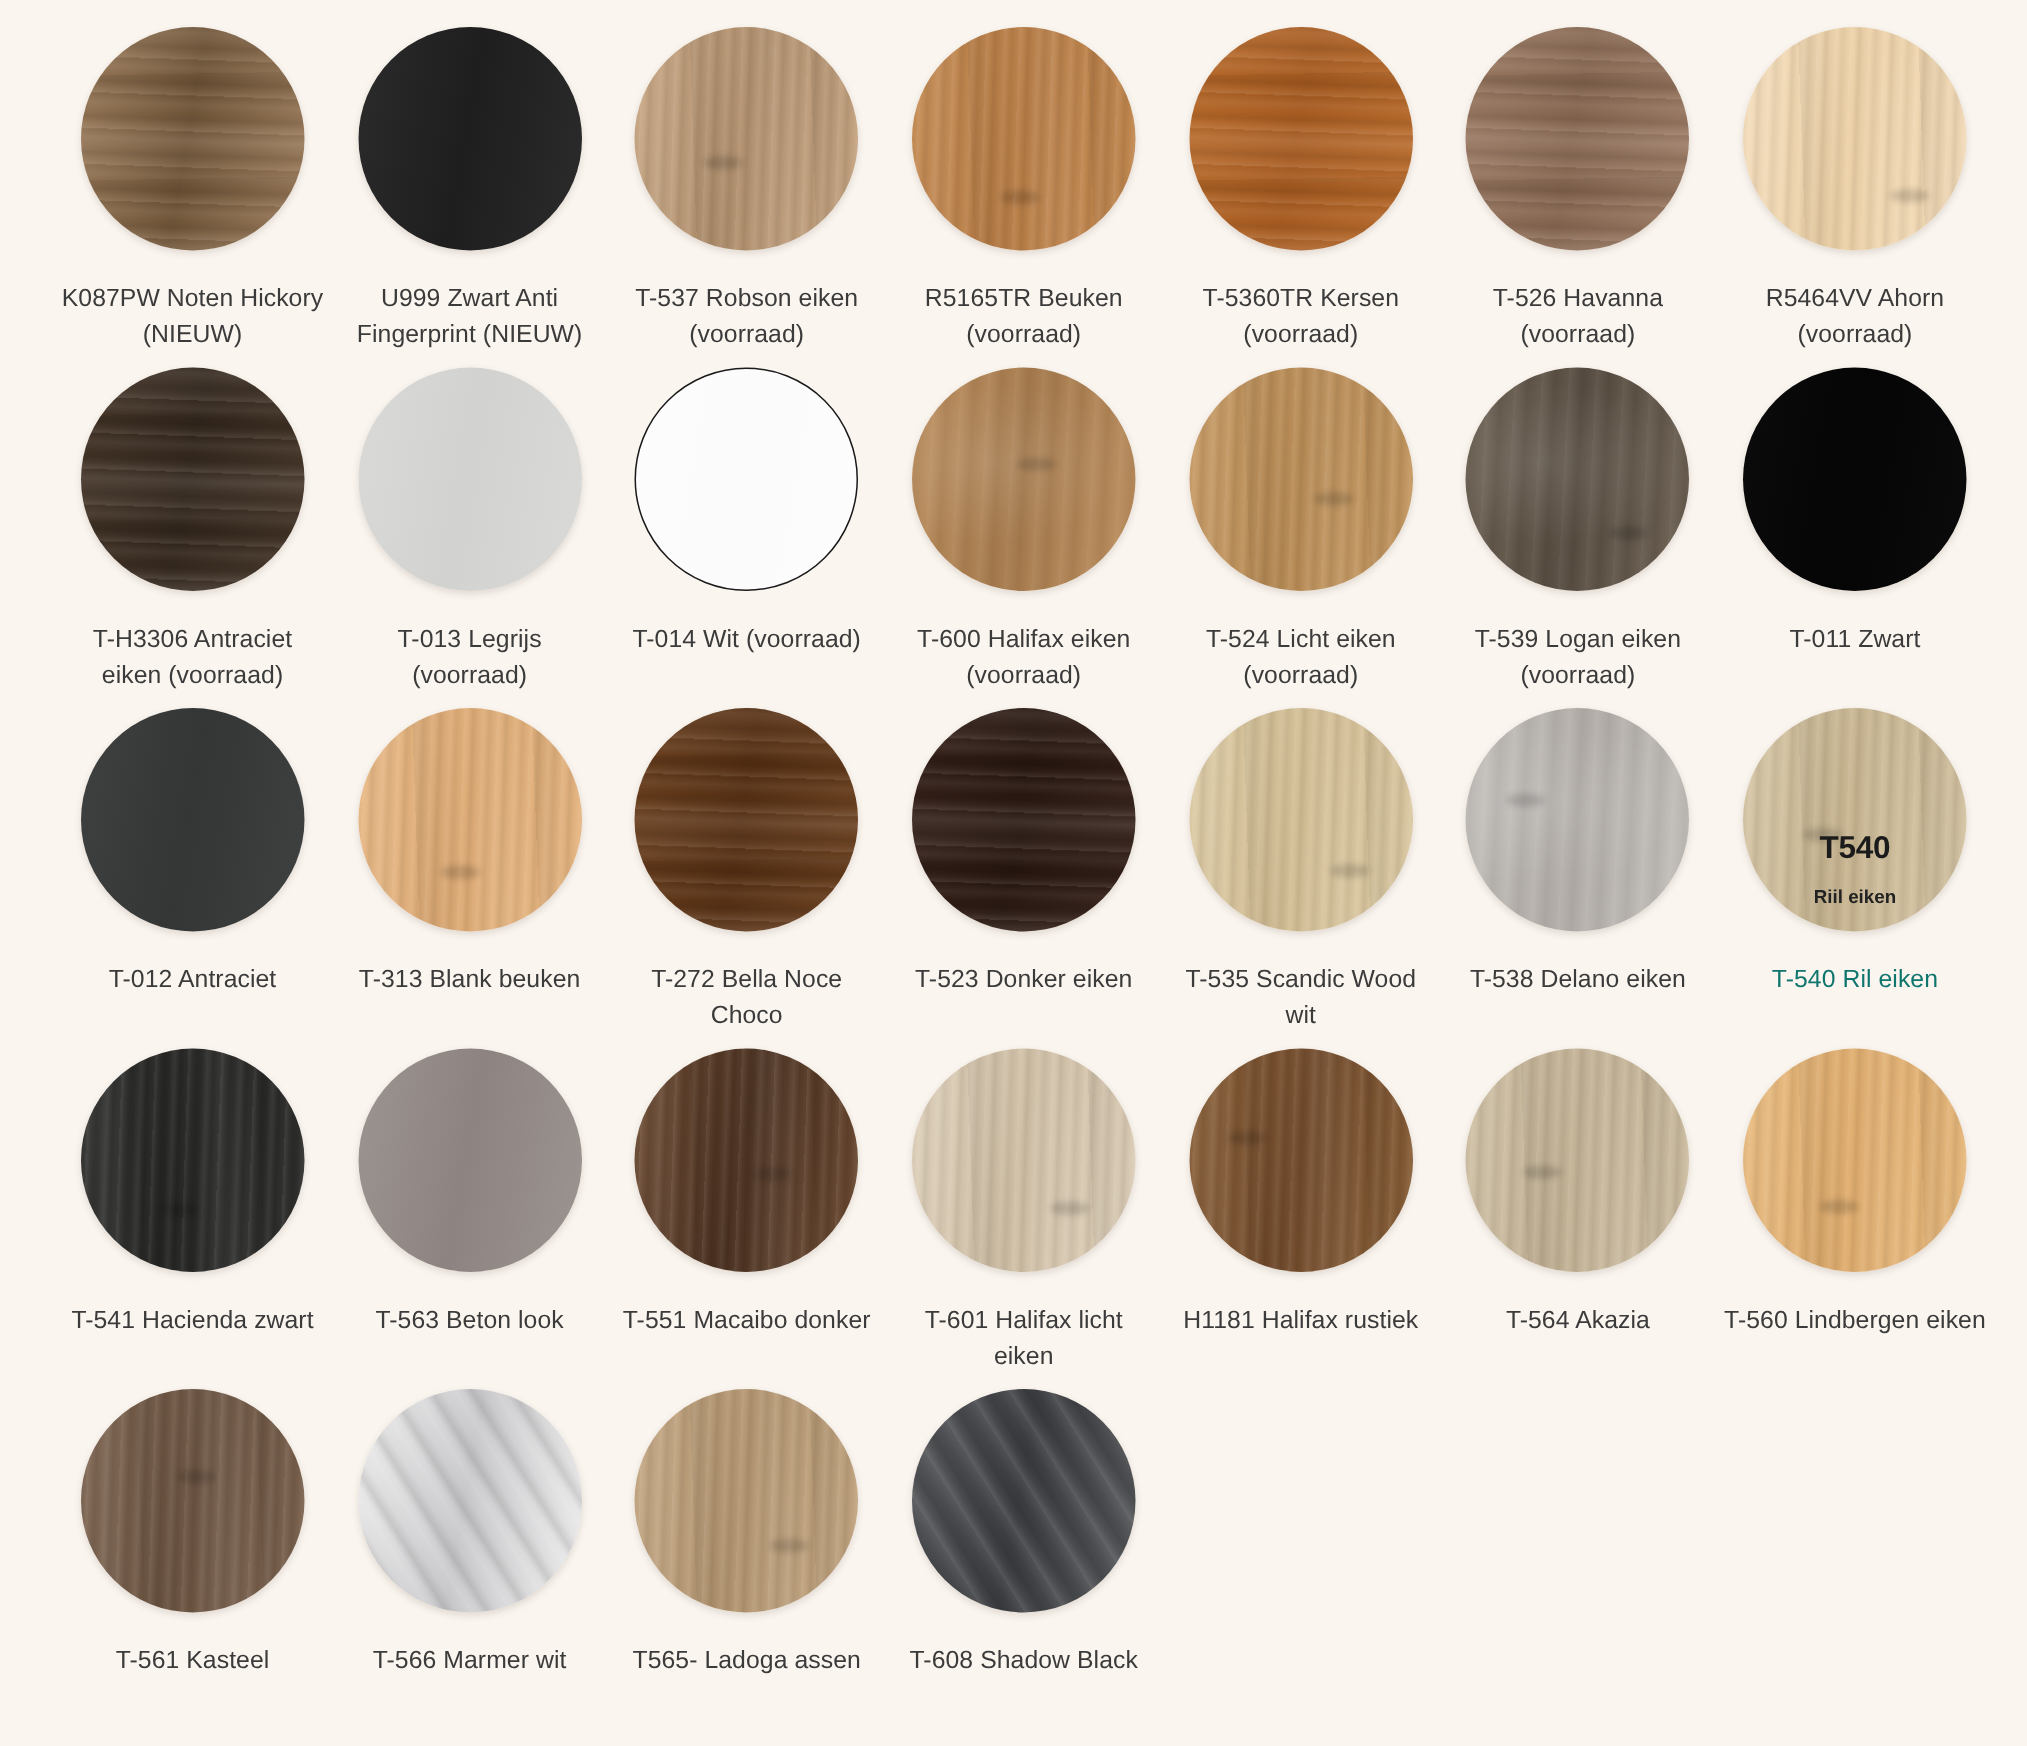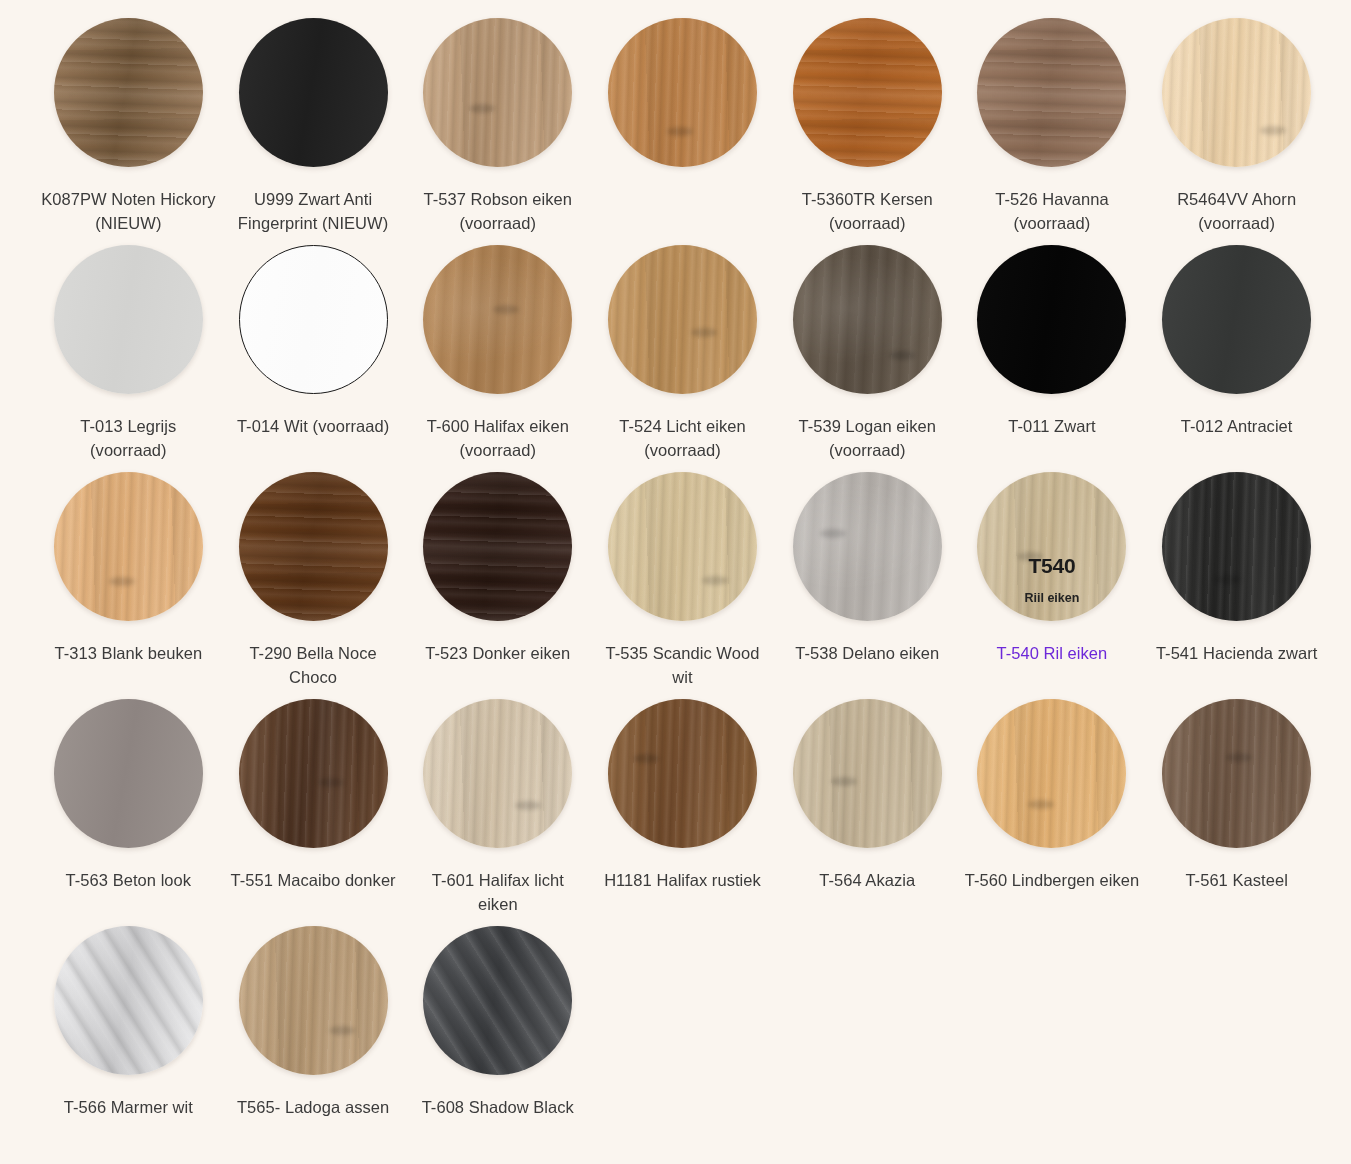--- a/index.html
+++ b/index.html
@@ -177,20 +177,21 @@
         </div>
       </div>
       <div class="swatch-label" style="color: rgb(59, 59, 59);">T-537 Robson eiken (voorraad)</div>
     </div>
     <div class="swatch-cell">
       <div class="swatch-disc-wrap">
         <div class="swatch-disc grain-v" title="R5165TR Beuken (voorraad)" style="background: linear-gradient(100deg, rgb(196, 138, 81) 0%, rgb(183, 124, 69) 48%, rgb(196, 138, 81) 100%);">
           <span class="knot" style="width: 26px; height: 9px; left: 59px; top: 109px; background: rgba(0, 0, 0, 0.16); filter: blur(2px);"></span>
         </div>
       </div>
+      <div class="swatch-label" style="color: rgb(59, 59, 59);">R5165TR Beuken (voorraad)</div>
     </div>
     <div class="swatch-cell">
       <div class="swatch-disc-wrap">
         <div class="swatch-disc grain-h" title="T-5360TR Kersen (voorraad)" style="background: linear-gradient(100deg, rgb(184, 106, 42) 0%, rgb(167, 91, 32) 48%, rgb(184, 106, 42) 100%);"></div>
       </div>
       <div class="swatch-label" style="color: rgb(59, 59, 59);">T-5360TR Kersen (voorraad)</div>
     </div>
     <div class="swatch-cell">
       <div class="swatch-disc-wrap">
         <div class="swatch-disc grain-h" title="T-526 Havanna (voorraad)" style="background: linear-gradient(100deg, rgb(155, 122, 99) 0%, rgb(133, 101, 79) 48%, rgb(155, 122, 99) 100%);"></div>
@@ -200,20 +201,26 @@
     <div class="swatch-cell">
       <div class="swatch-disc-wrap">
         <div class="swatch-disc grain-v" title="R5464VV Ahorn (voorraad)" style="background: linear-gradient(100deg, rgb(244, 221, 187) 0%, rgb(236, 208, 166) 48%, rgb(244, 221, 187) 100%);">
           <span class="knot" style="width: 26px; height: 9px; left: 98px; top: 108px; background: rgba(0, 0, 0, 0.16); filter: blur(2px);"></span>
         </div>
       </div>
       <div class="swatch-label" style="color: rgb(59, 59, 59);">R5464VV Ahorn (voorraad)</div>
     </div>
     <div class="swatch-cell">
       <div class="swatch-disc-wrap">
+        <div class="swatch-disc grain-h" title="T-H3306 Antraciet eiken (voorraad)" style="background: linear-gradient(100deg, rgb(69, 53, 40) 0%, rgb(51, 39, 29) 48%, rgb(69, 53, 40) 100%);"></div>
+      </div>
+      <div class="swatch-label" style="color: rgb(59, 59, 59);">T-H3306 Antraciet eiken (voorraad)</div>
+    </div>
+    <div class="swatch-cell">
+      <div class="swatch-disc-wrap">
         <div class="swatch-disc grain-none" title="T-013 Legrijs (voorraad)" style="background: linear-gradient(100deg, rgb(217, 217, 215) 0%, rgb(210, 210, 208) 48%, rgb(217, 217, 215) 100%);"></div>
       </div>
       <div class="swatch-label" style="color: rgb(59, 59, 59);">T-013 Legrijs (voorraad)</div>
     </div>
     <div class="swatch-cell">
       <div class="swatch-disc-wrap">
         <div class="swatch-disc grain-none outlined" title="T-014 Wit (voorraad)" style="background: linear-gradient(100deg, rgb(253, 253, 253) 0%, rgb(251, 251, 251) 48%, rgb(253, 253, 253) 100%);"></div>
       </div>
       <div class="swatch-label" style="color: rgb(59, 59, 59);">T-014 Wit (voorraad)</div>
     </div>
@@ -258,21 +265,21 @@
         <div class="swatch-disc grain-v" title="T-313 Blank beuken" style="background: linear-gradient(100deg, rgb(232, 184, 132) 0%, rgb(221, 170, 116) 48%, rgb(232, 184, 132) 100%);">
           <span class="knot" style="width: 26px; height: 9px; left: 55px; top: 105px; background: rgba(0, 0, 0, 0.16); filter: blur(2px);"></span>
         </div>
       </div>
       <div class="swatch-label" style="color: rgb(59, 59, 59); text-align: center;">T-313 Blank beuken</div>
     </div>
     <div class="swatch-cell">
       <div class="swatch-disc-wrap">
         <div class="swatch-disc grain-h" title="T-521 Bella Noce Choco" style="background: linear-gradient(100deg, rgb(106, 63, 30) 0%, rgb(85, 47, 19) 48%, rgb(106, 63, 30) 100%);"></div>
       </div>
-      <div class="swatch-label" style="color: rgb(59, 59, 59);">T-290 Bella Noce Choco</div>
+      <div class="swatch-label" style="color: rgb(59, 59, 59);">T-272 Bella Noce Choco</div>
     </div>
     <div class="swatch-cell">
       <div class="swatch-disc-wrap">
         <div class="swatch-disc grain-h" title="T-523 Donker eiken" style="background: linear-gradient(100deg, rgb(53, 33, 26) 0%, rgb(40, 23, 16) 48%, rgb(53, 33, 26) 100%);"></div>
       </div>
       <div class="swatch-label" style="color: rgb(59, 59, 59);">T-523 Donker eiken</div>
     </div>
     <div class="swatch-cell">
       <div class="swatch-disc-wrap">
         <div class="swatch-disc grain-v" title="T-535 Scandic Wood wit" style="background: linear-gradient(100deg, rgb(221, 203, 165) 0%, rgb(210, 189, 147) 48%, rgb(221, 203, 165) 100%);">
@@ -292,21 +299,21 @@
     <div class="swatch-cell">
       <div class="swatch-disc-wrap">
         <div class="swatch-disc grain-v" title="T-540 Ril eiken" style="background: linear-gradient(100deg, rgb(214, 198, 166) 0%, rgb(199, 180, 143) 48%, rgb(214, 198, 166) 100%);">
           <span class="knot" style="width: 26px; height: 9px; left: 40px; top: 80px; background: rgba(0, 0, 0, 0.16); filter: blur(2px);"></span>
           <div class="disc-overlay-text">
             <div class="disc-overlay-code">T540</div>
             <div class="disc-overlay-sub">Riil eiken</div>
           </div>
         </div>
       </div>
-      <div class="swatch-label" style="color: #6d28d9;">T-540 Ril eiken</div>
+      <div class="swatch-label" style="color: #0f766e;">T-540 Ril eiken</div>
     </div>
     <div class="swatch-cell">
       <div class="swatch-disc-wrap">
         <div class="swatch-disc grain-v" title="T-541 Hacienda zwart" style="background: linear-gradient(100deg, rgb(47, 47, 46) 0%, rgb(36, 36, 35) 48%, rgb(47, 47, 46) 100%);">
           <span class="knot" style="width: 26px; height: 9px; left: 53px; top: 103px; background: rgba(0, 0, 0, 0.16); filter: blur(2px);"></span>
         </div>
       </div>
       <div class="swatch-label" style="color: rgb(59, 59, 59);">T-541 Hacienda zwart</div>
     </div>
     <div class="swatch-cell">

